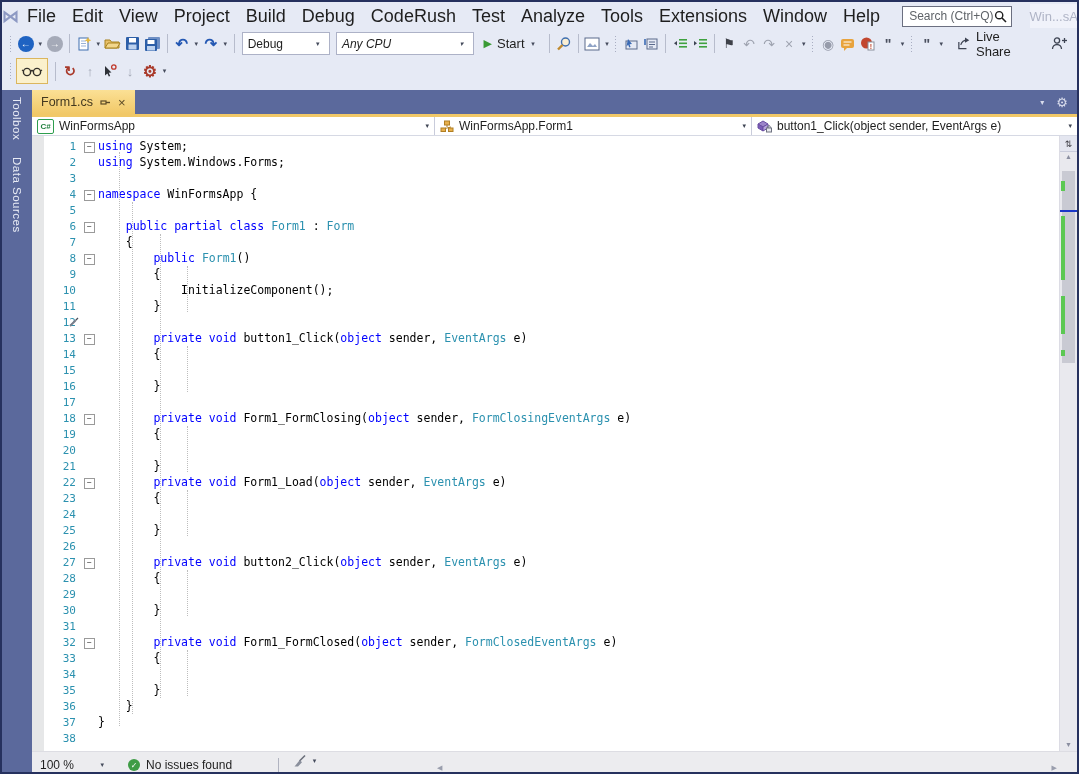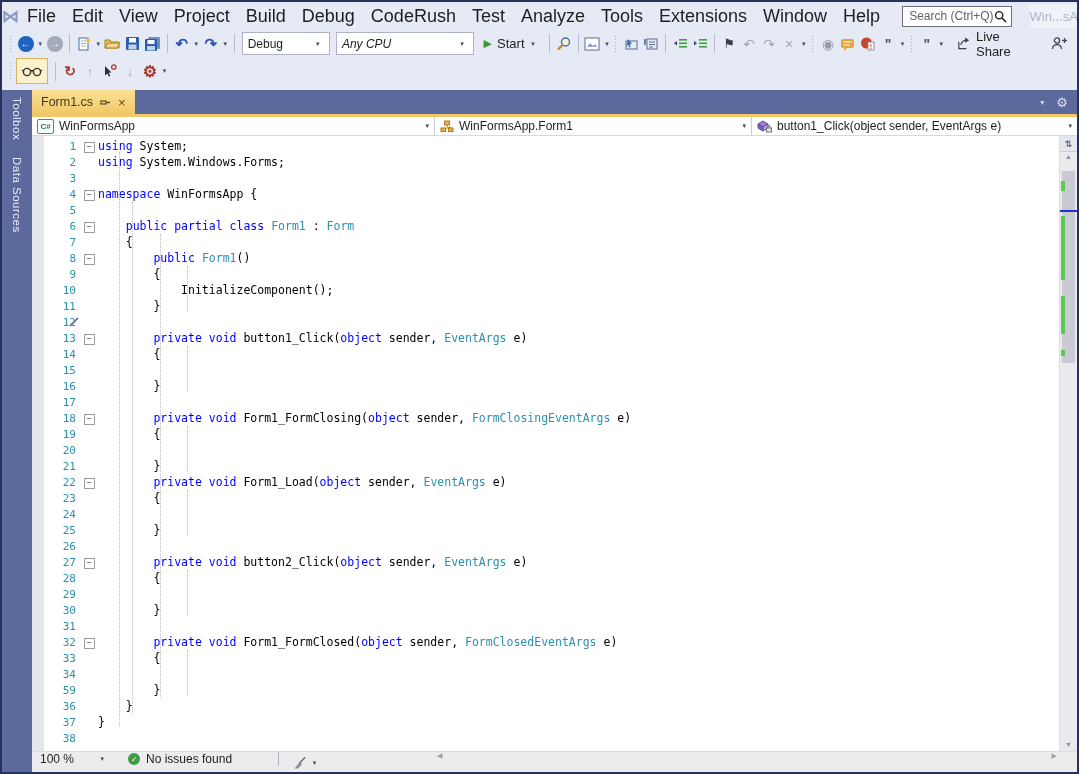--- a/index.html
+++ b/index.html
@@ -87,21 +87,21 @@
   .vscroll{position:absolute;right:0;top:0;bottom:0;width:17px;background:#E9E9EE;border-left:1px solid #DCDCE4;}
   .vsplit{position:absolute;top:0;left:0;right:0;height:15px;background:#E4E6F0;border-bottom:1px solid #C9CCDB;
     display:flex;align-items:center;justify-content:center;font-size:9px;color:#3E3E45;}
   .vup{position:absolute;top:17px;left:0;right:0;text-align:center;font-size:7px;color:#8A8EA0;}
   .vdown{position:absolute;bottom:4px;left:0;right:0;text-align:center;font-size:7px;color:#8A8EA0;}
   .vthumb{position:absolute;left:2px;right:2px;top:35px;height:192px;background:#C9CAD3;}
   .chmark{position:absolute;left:1px;width:4px;background:#5BC853;z-index:2;}
   .caretmark{position:absolute;left:0;right:0;height:2px;background:#1A36C8;z-index:3;}
   
   .bottombar{position:absolute;left:30px;bottom:0;right:0;height:20px;background:#ECECEF;
-    display:flex;align-items:flex-start;font-size:12px;color:#1E1E1E;border-top:1px solid #DDDDE3;}
+    display:flex;align-items:flex-end;font-size:12px;color:#1E1E1E;border-top:1px solid #DDDDE3;}
   .zoomsel{display:flex;align-items:center;width:72px;padding-left:8px;}
   .zoomsel .zc{margin-left:auto;margin-right:8px;font-size:7px;color:#454B5C;}
   .health{display:flex;align-items:center;gap:6px;margin-left:16px;}
   .gcheck{width:12px;height:12px;border-radius:50%;background:#3F9C46;color:#fff;font-size:8px;
     display:flex;align-items:center;justify-content:center;}
   .bsep{width:1px;height:14px;background:#B0B3C0;margin-left:46px;}
   .broomgrp{display:flex;align-items:center;margin-left:14px;gap:3px;}
   .hleft{margin-left:118px;font-size:7px;color:#9A9EAD;}
   .htrack{flex:1;height:14px;}
   .hright{font-size:7px;color:#9A9EAD;margin-right:20px;}
@@ -566,21 +566,21 @@
           <span class="ln">33</span>
           <span class="fold"></span>
           <span class="code"><span class="p">        {</span></span>
         </div>
         <div class="cl">
           <span class="ln">34</span>
           <span class="fold"></span>
           <span class="code"></span>
         </div>
         <div class="cl">
-          <span class="ln">59</span>
+          <span class="ln">35</span>
           <span class="fold"></span>
           <span class="code"><span class="p">        }</span></span>
         </div>
         <div class="cl">
           <span class="ln">36</span>
           <span class="fold"></span>
           <span class="code"><span class="p">    }</span></span>
         </div>
         <div class="cl">
           <span class="ln">37</span>

